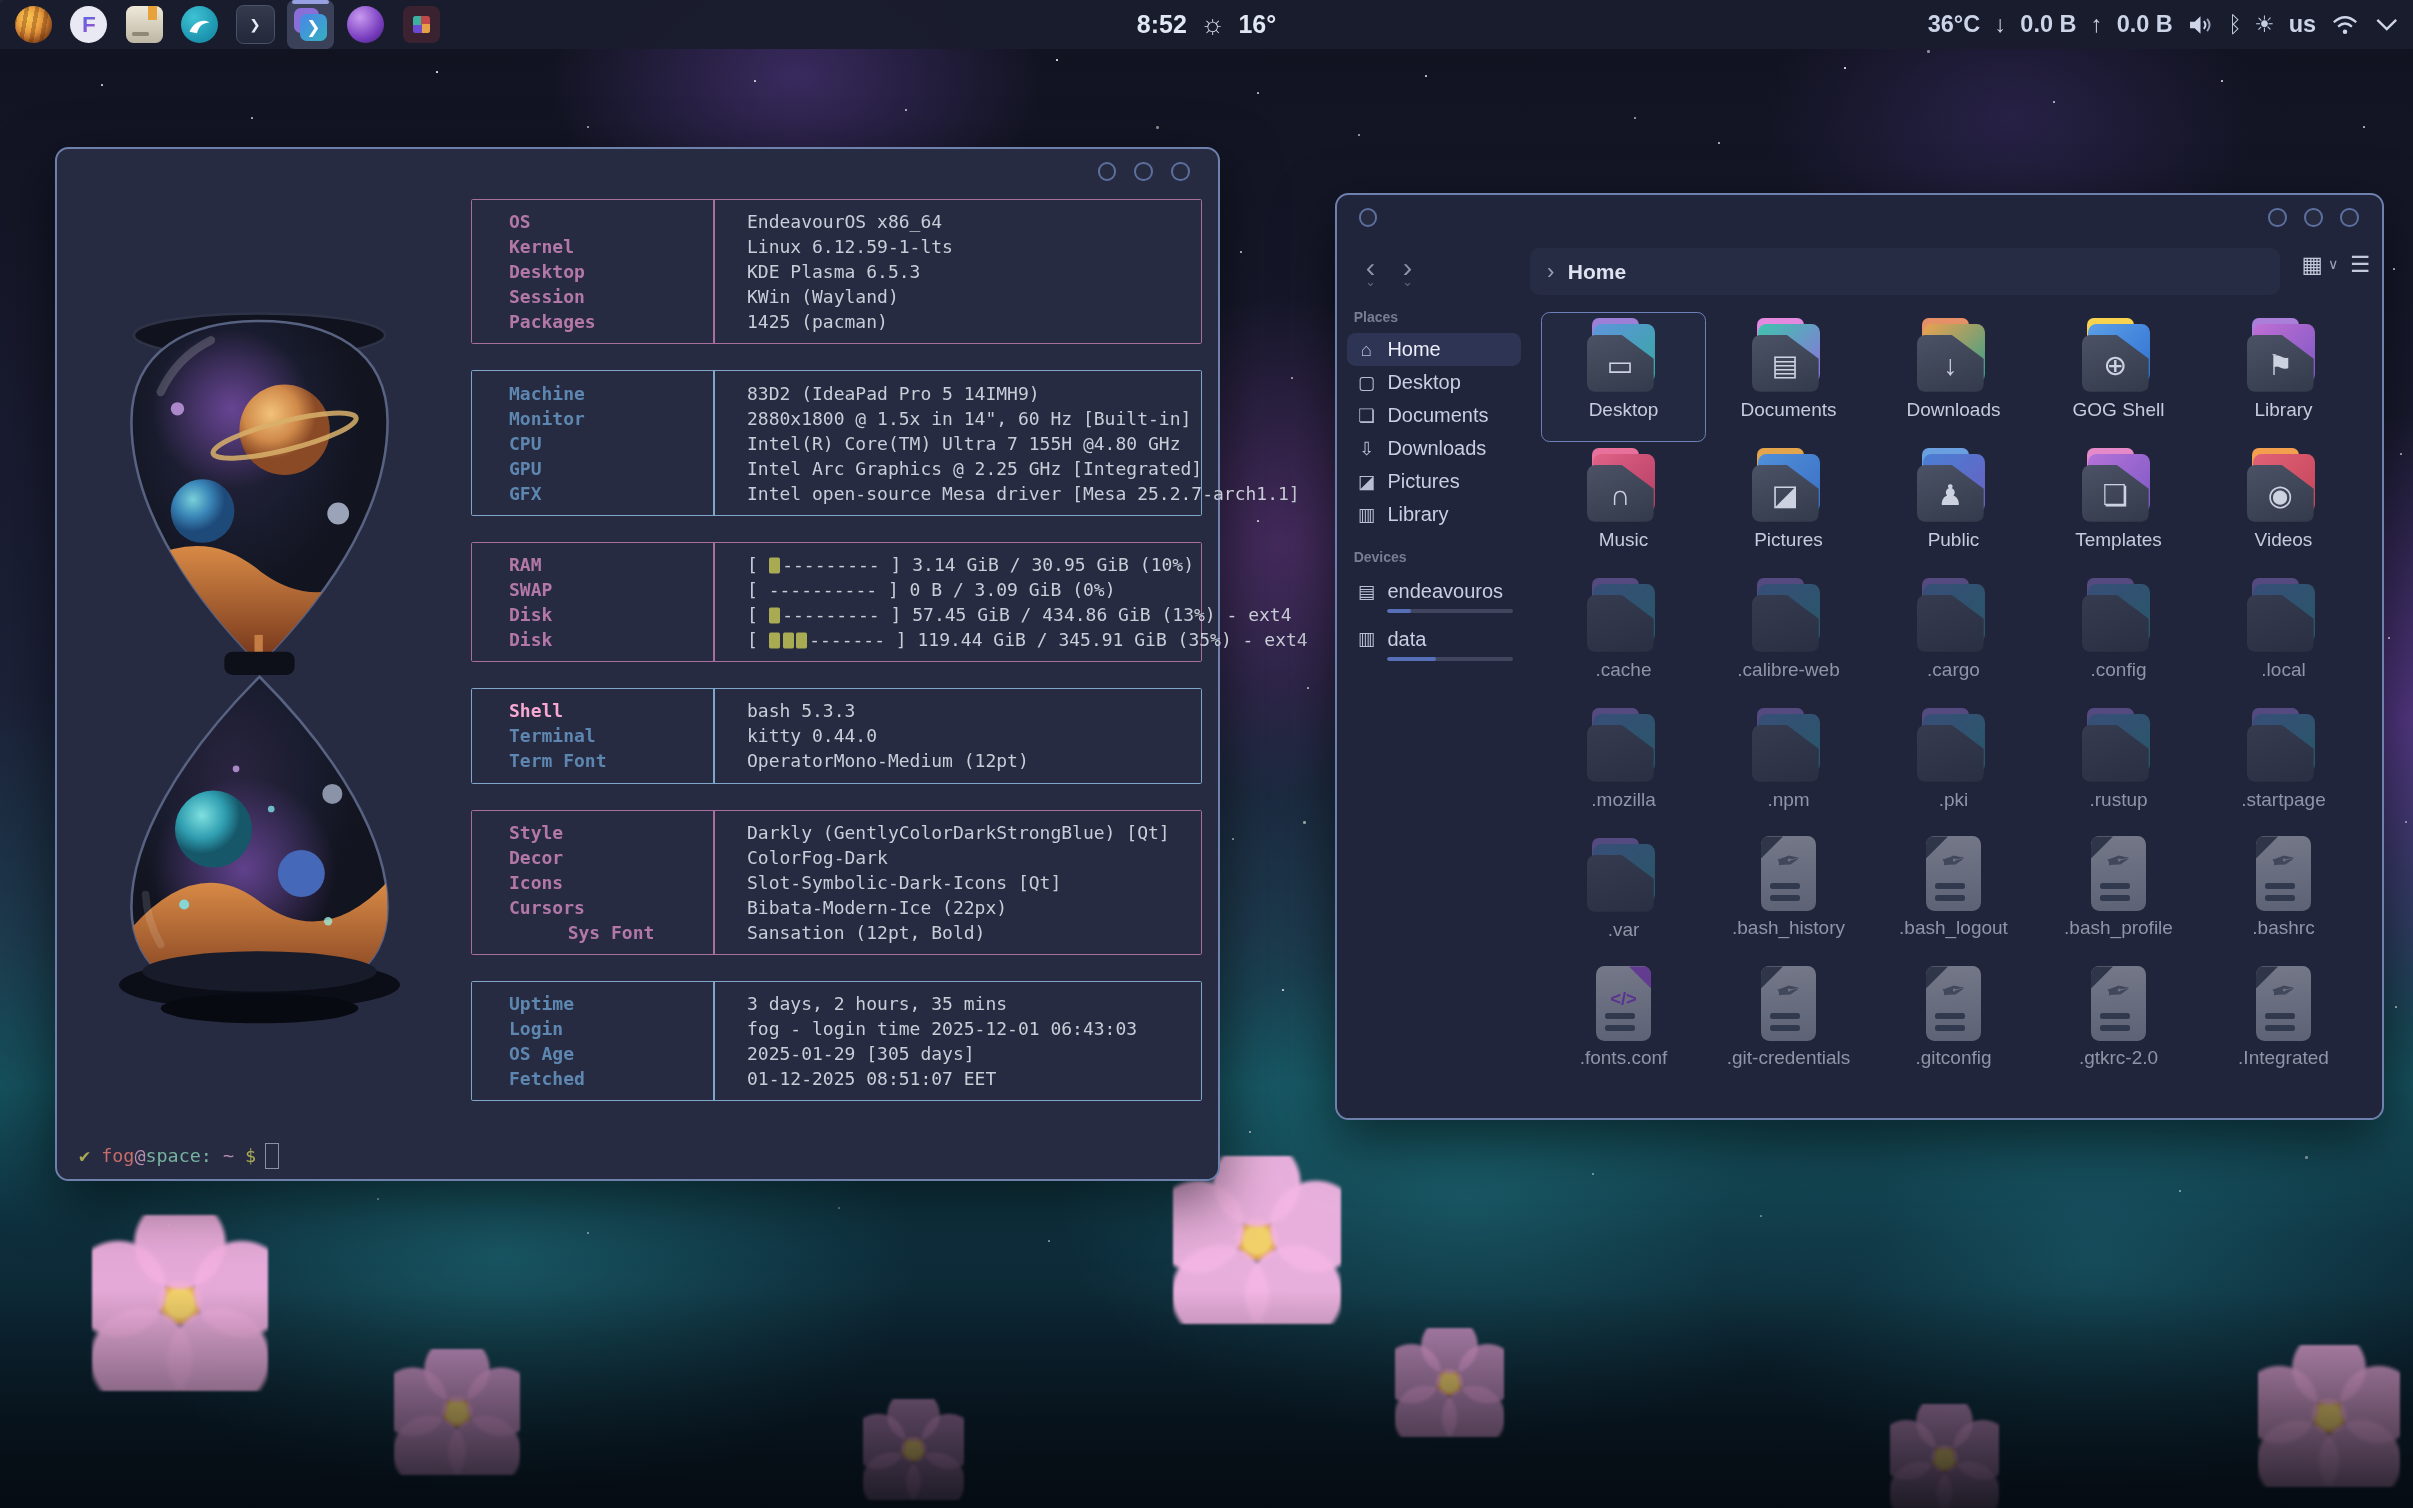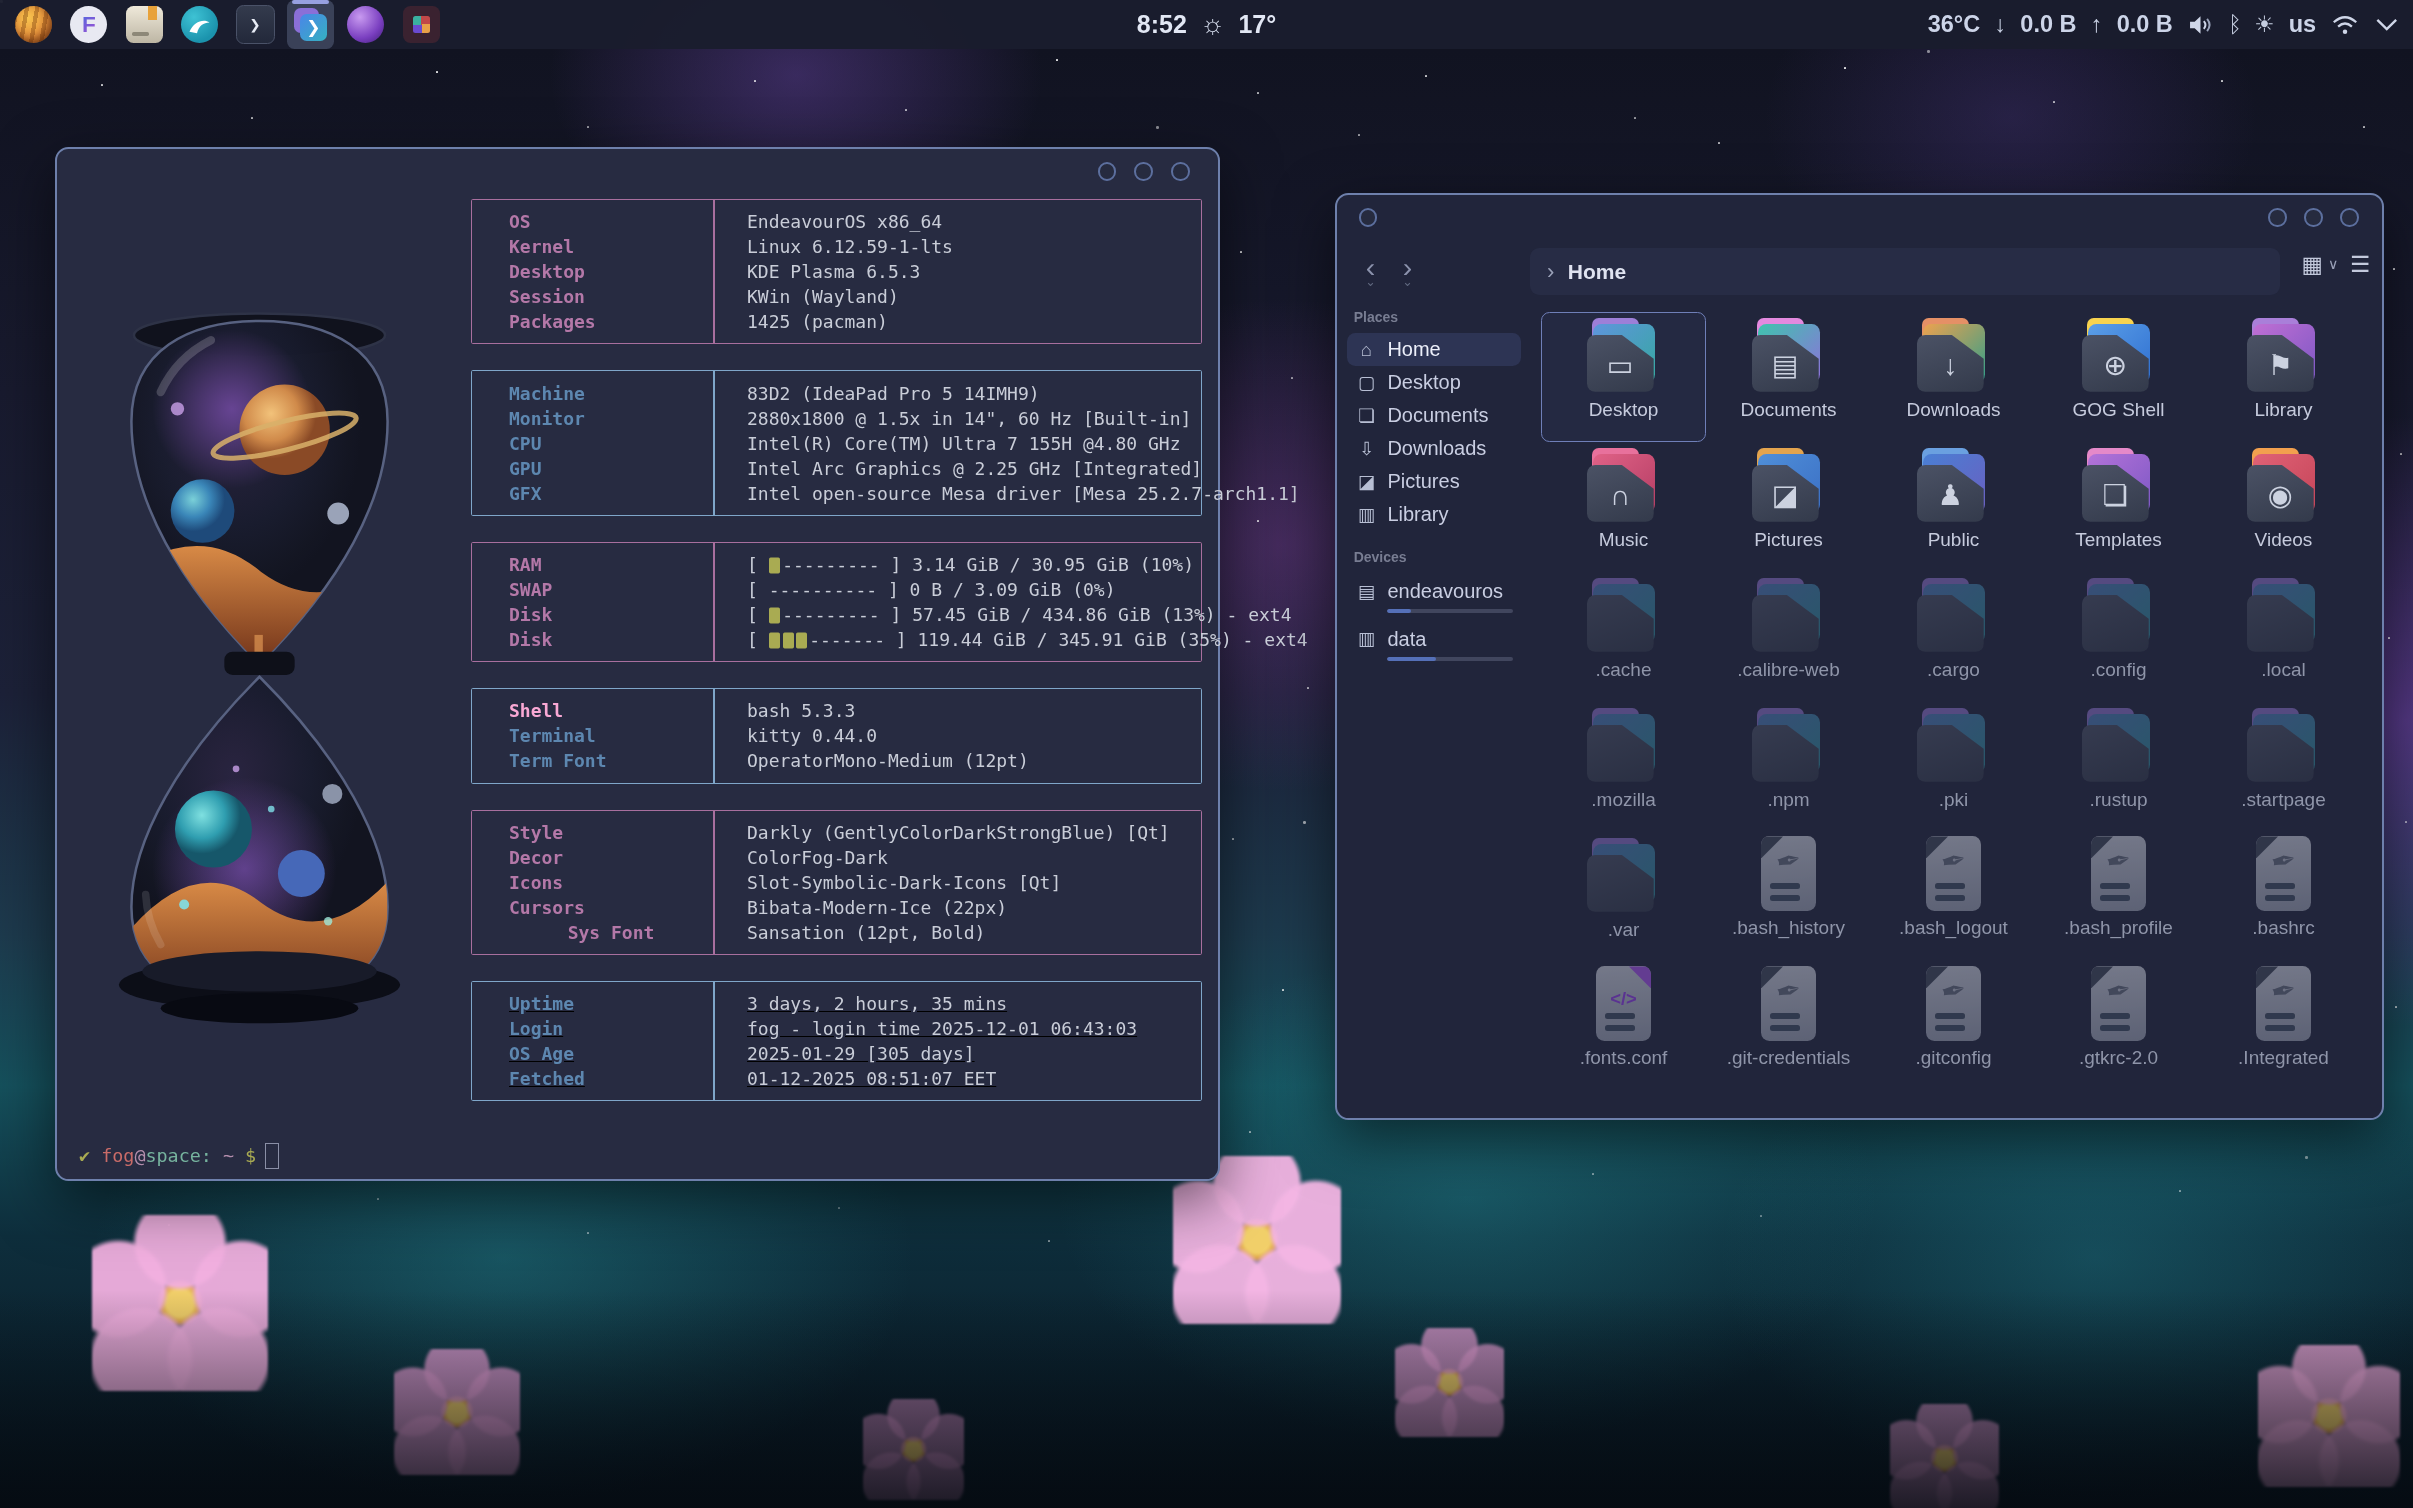--- a/index.html
+++ b/index.html
@@ -205,21 +205,21 @@
       </div>
       <div class="app">
         <div class="appic ic-retro">
           <i></i>
         </div>
       </div>
     </div>
   <div class="panel-center">
     <span>8:52</span>
     <span class="sun-glyph">☼</span>
-    <span>17°</span>
+    <span>16°</span>
   </div>
   <div class="panel-tray">
     <span>36°C</span>
     <span class="tray-arrow">↓</span>
     <span>0.0 B</span>
     <span class="tray-arrow">↑</span>
     <span>0.0 B</span>
     <span class="tray-ic">
       <svg width="27" height="22" viewBox="0 0 24 20">
           <path d="M2.5 7h4.2l5.3-5v16l-5.3-5H2.5z" fill="#cfd6e8"></path>
@@ -371,21 +371,21 @@
         <div class="f-val"><span>Darkly (GentlyColorDarkStrongBlue) [Qt]</span></div>
         <div class="f-lab" style="color: rgb(180, 120, 168);">Decor</div>
         <div class="f-val"><span>ColorFog-Dark</span></div>
         <div class="f-lab" style="color: rgb(180, 120, 168);">Icons</div>
         <div class="f-val"><span>Slot-Symbolic-Dark-Icons [Qt]</span></div>
         <div class="f-lab" style="color: rgb(180, 120, 168);">Cursors</div>
         <div class="f-val"><span>Bibata-Modern-Ice (22px)</span></div>
         <div class="f-lab" style="color: rgb(180, 120, 168); text-align: center;">Sys Font</div>
         <div class="f-val"><span>Sansation (12pt, Bold)</span></div>
       </div>
-      <div class="fetch-box" style="border-color: rgb(127, 166, 201); text-decoration: underline; --bc: #7fa6c9;">
+      <div class="fetch-box" style="border-color: rgb(127, 166, 201); --bc: #7fa6c9;">
         <div class="f-lab" style="color: rgb(93, 135, 176);">Uptime</div>
         <div class="f-val"><span>3 days, 2 hours, 35 mins</span></div>
         <div class="f-lab" style="color: rgb(93, 135, 176);">Login</div>
         <div class="f-val"><span>fog - login time 2025-12-01 06:43:03</span></div>
         <div class="f-lab" style="color: rgb(93, 135, 176);">OS Age</div>
         <div class="f-val"><span>2025-01-29 [305 days]</span></div>
         <div class="f-lab" style="color: rgb(93, 135, 176);">Fetched</div>
         <div class="f-val"><span>01-12-2025 08:51:07 EET</span></div>
       </div>
     </div>

